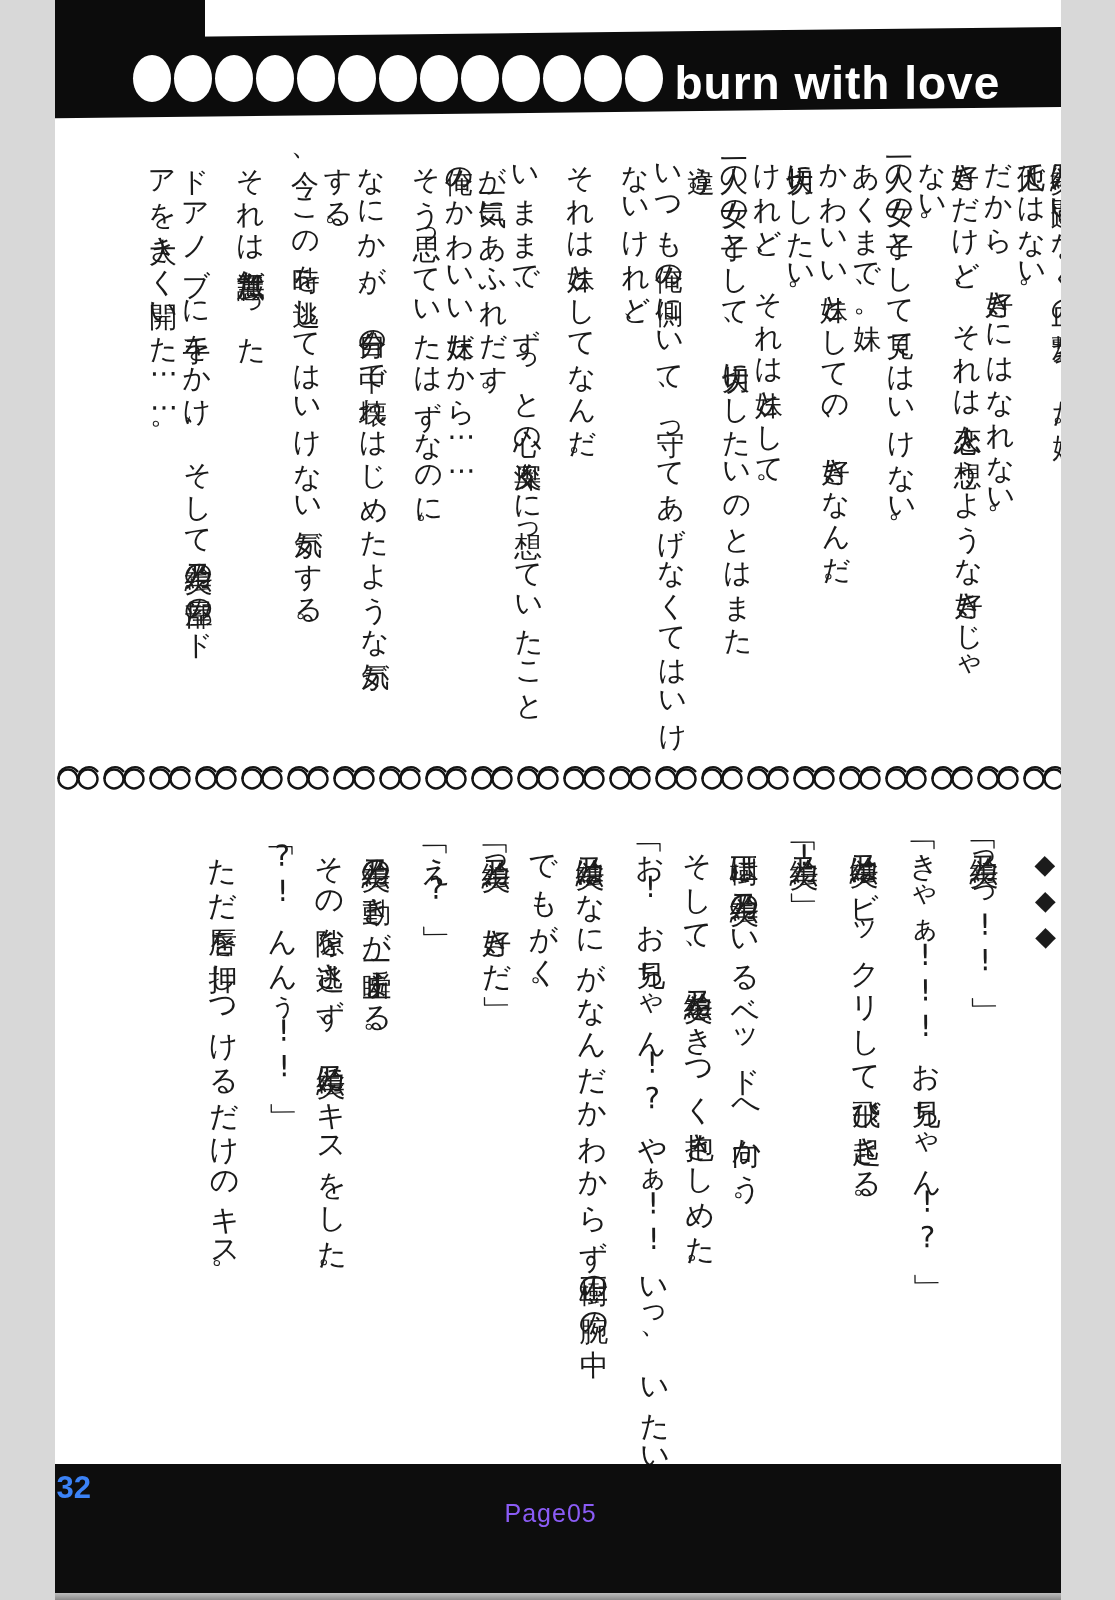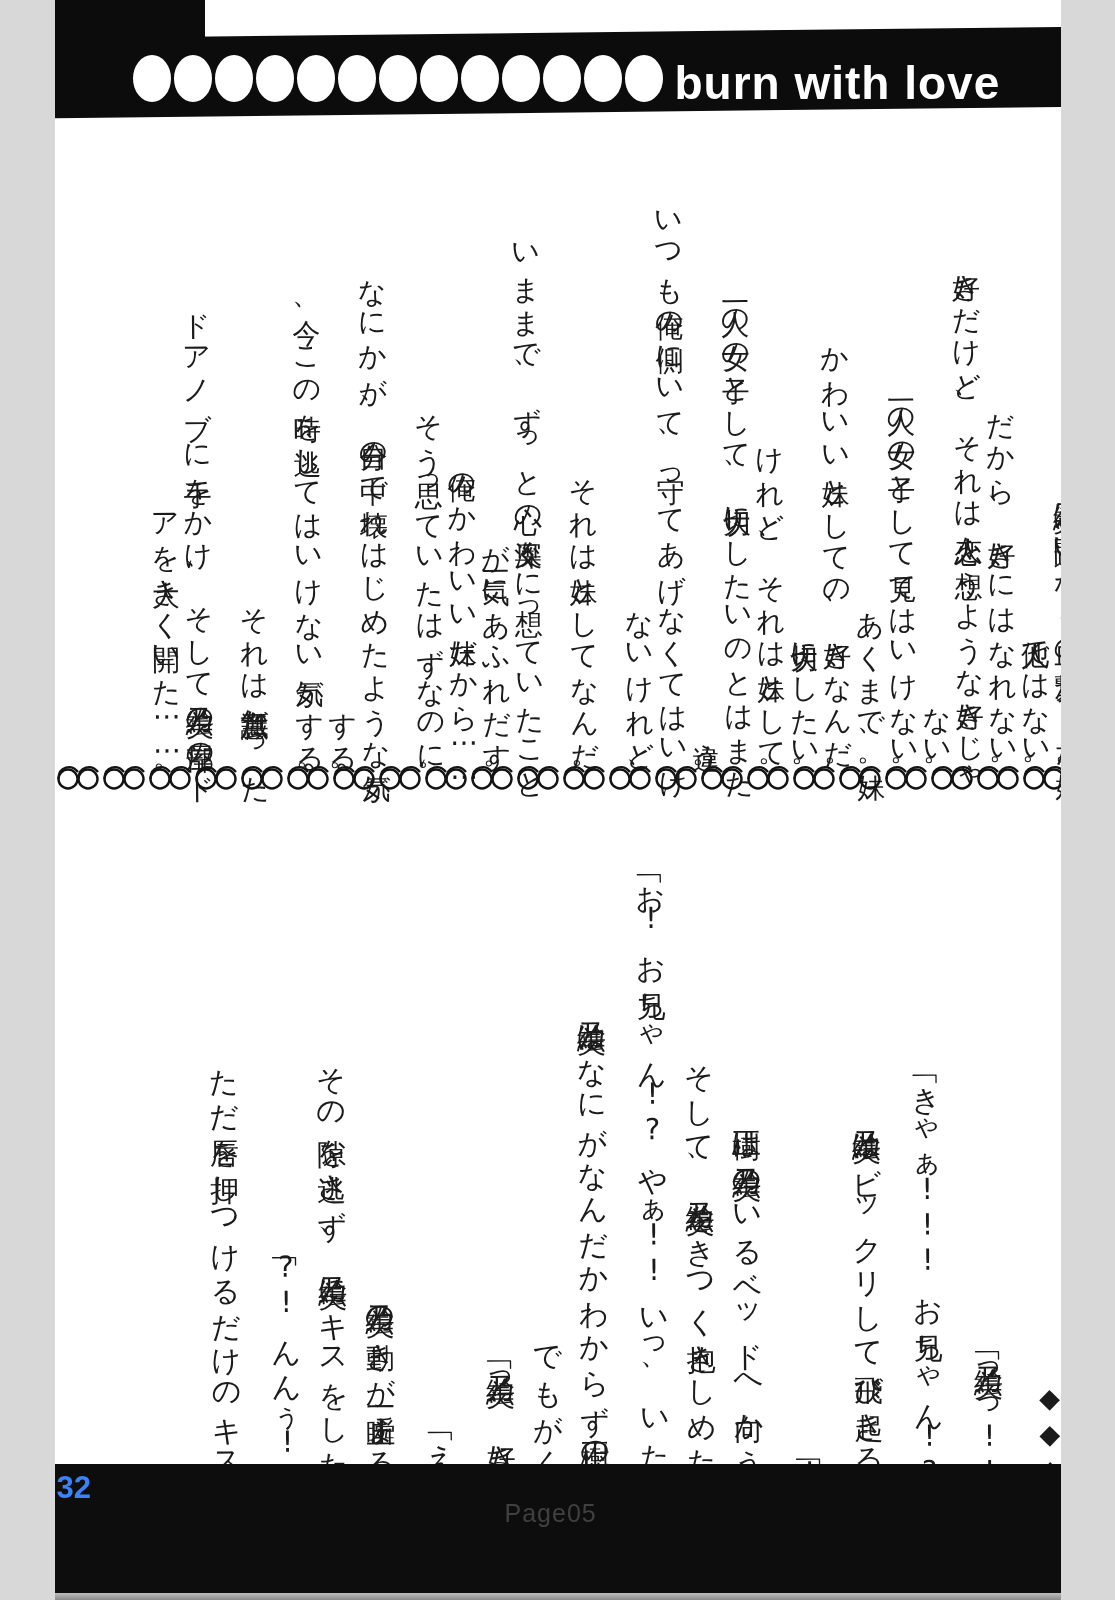--- a/index.html
+++ b/index.html
@@ -1,19 +1,19 @@
 <!DOCTYPE html>
 <html><head>
 <meta charset="utf-8">
 <style>
   html,body { margin:0; padding:0; background:#d8d8d8; }
   .page {
     position:relative; width:1006px; height:1600px; margin:0 auto;
     background:#ffffff; overflow:hidden;
-    font-family:"DejaVu Sans", sans-serif; color:#1b1b1b;text-align:right;
+    font-family:"DejaVu Sans", sans-serif; color:#1b1b1b;
   }
 
   
   .header-bar {
     position:absolute; left:-14px; top:32px; width:1145px; height:80px;
     background:#0c0c0c; transform:rotate(-0.65deg);
   }
   .corner-patch { position:absolute; left:0; top:0; width:150px; height:50px; background:#0c0c0c; }
   .dots { position:absolute; left:78px; top:55px; display:flex; gap:3px; }
   .dot { width:38px; height:47px; background:#ffffff; border-radius:50%; }
@@ -45,21 +45,21 @@
 
   
   .footer-bar { position:absolute; left:0; top:1464px; width:1115px; height:129px; background:#0d0d0d; }
   .footer-edge { position:absolute; left:0; top:1593px; width:1115px; height:7px;
                  background:linear-gradient(#bdbdbd,#8a8a8a); }
   .footer-num {
     position:absolute; left:2px; top:1470px; color:#3b82f6;
     font-family:"Liberation Sans", sans-serif; font-weight:bold; font-size:31px;
   }
   .footer-page {
-    position:absolute; left:450px; top:1499px; color:#404040;
+    position:absolute; left:450px; top:1499px; color:#8b5cf6;
     font-family:"Liberation Sans", sans-serif; font-size:25px; letter-spacing:1px;
   }
 </style>
 </head>
 <body>
 
 <div class="page">
 
   <div class="header-bar"></div>
   <div class="corner-patch"></div>

